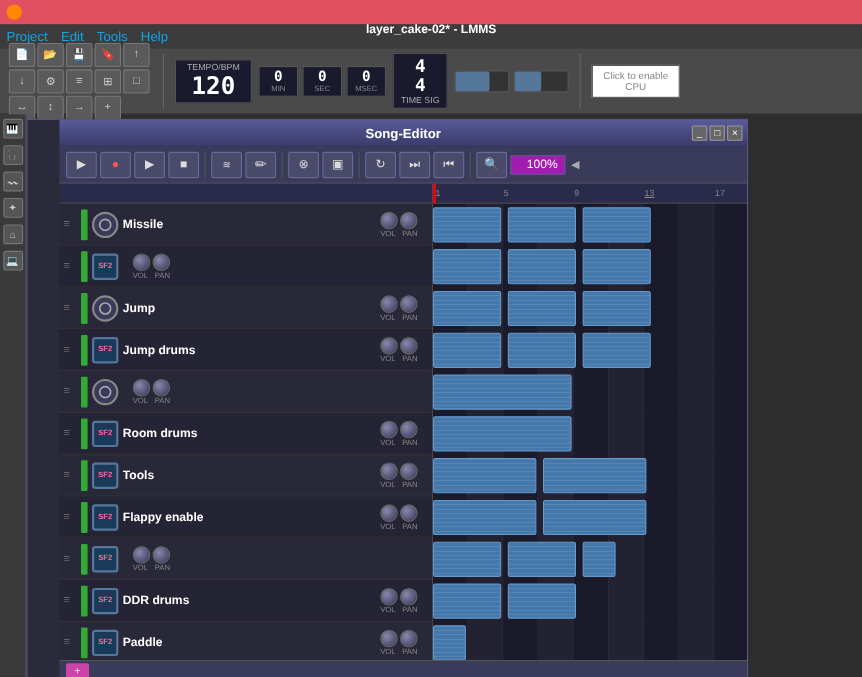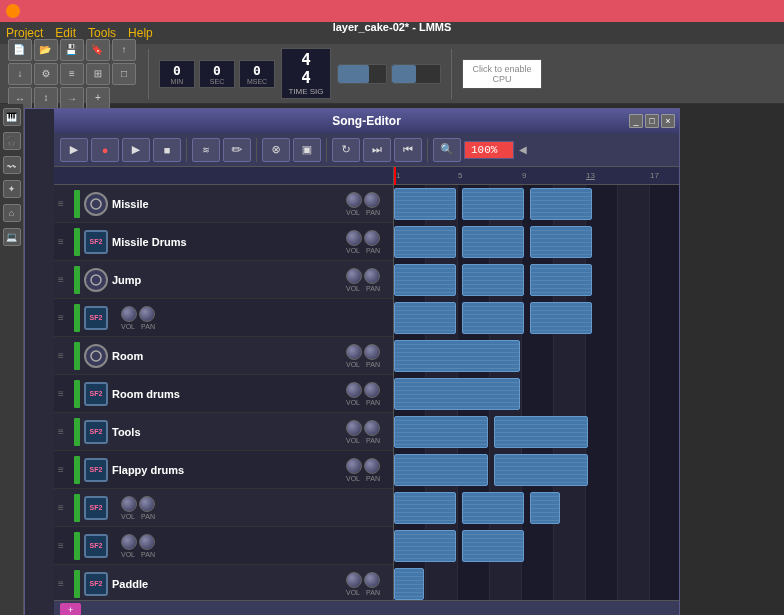--- a/index.html
+++ b/index.html
@@ -36,21 +36,21 @@
     
     #menubar {
       background: #3c3c3c;
       height: 22px;
       display: flex;
       align-items: center;
       padding: 0 6px;
       gap: 12px;
     }
     #menubar span {
-      color: #eab308;
+      color: #0ea5e9;
       font-size: 12px;
       cursor: pointer;
     }
 
     
     #toolbar {
       background: #4a4a4a;
       height: 60px;
       display: flex;
       align-items: center;
@@ -236,28 +236,27 @@
       border-radius: 2px;
       cursor: pointer;
       display: flex;
       align-items: center;
       justify-content: center;
       color: #ddd;
       font-size: 11px;
     }
     .se-sep { width: 1px; height: 24px; background: #555; margin: 0 2px; }
     .se-zoom {
-      background: #ef4444;
+      background: #a21caf;
       border: 1px solid #5a5a8a;
       color: white;
       font-size: 11px;
       padding: 2px 6px;
       min-width: 50px;
-      text-align: left;
-      font-family: Liberation Mono, monospace;
+      text-align: right;
     }
     .se-zoom-arrow {
       color: #aaa;
       font-size: 10px;
       cursor: pointer;
       padding: 0 2px;
     }
 
     
     .se-track-area {
@@ -492,20 +491,24 @@
     <div class="toolbar-btn">⊞</div>
     <div class="toolbar-btn">□</div>
     <div class="toolbar-btn">↔</div>
     <div class="toolbar-btn">↕</div>
     <div class="toolbar-btn">→</div>
     <div class="toolbar-btn">+</div>
   </div>
 
   <div class="toolbar-sep"></div>
 
+  <div class="tempo-box">
+    <div class="tempo-label">TEMPO/BPM</div>
+    <div class="tempo-value">120</div>
+  </div>
 
   <div class="time-display">
     <div class="time-seg">
       <span class="time-seg-val">0</span>
       <span class="time-seg-label">MIN</span>
     </div>
     <div class="time-seg">
       <span class="time-seg-val">0</span>
       <span class="time-seg-label">SEC</span>
     </div>
@@ -620,21 +623,20 @@
       <div class="knob-row">
         <span class="knob-label">VOL</span>
         <span class="knob-label">PAN</span>
       </div>
     </div>
           </div>
           <div class="track-row">
             <div class="track-handle">≡</div>
             <div class="track-color-bar" style="background: rgb(51, 170, 51);"></div>
             <div class="track-icon sf2">SF2</div>
-            <div class="track-name">Missile Drums</div>
             <div class="track-knobs">
       <div class="knob-row">
         <div class="knob"></div>
         <div class="knob"></div>
       </div>
       <div class="knob-row">
         <span class="knob-label">VOL</span>
         <span class="knob-label">PAN</span>
       </div>
     </div>
@@ -656,40 +658,40 @@
       <div class="knob-row">
         <span class="knob-label">VOL</span>
         <span class="knob-label">PAN</span>
       </div>
     </div>
           </div>
           <div class="track-row">
             <div class="track-handle">≡</div>
             <div class="track-color-bar" style="background: rgb(51, 170, 51);"></div>
             <div class="track-icon sf2">SF2</div>
+            <div class="track-name">Jump drums</div>
             <div class="track-knobs">
       <div class="knob-row">
         <div class="knob"></div>
         <div class="knob"></div>
       </div>
       <div class="knob-row">
         <span class="knob-label">VOL</span>
         <span class="knob-label">PAN</span>
       </div>
     </div>
           </div>
           <div class="track-row">
             <div class="track-handle">≡</div>
             <div class="track-color-bar" style="background: rgb(51, 170, 51);"></div>
             <div class="track-icon">
               <svg width="12" height="12" viewBox="0 0 12 12">
                 <circle cx="6" cy="6" r="5" fill="none" stroke="#aaa" stroke-width="1.5"></circle>
               </svg>
             </div>
-            <div class="track-name">Room</div>
             <div class="track-knobs">
       <div class="knob-row">
         <div class="knob"></div>
         <div class="knob"></div>
       </div>
       <div class="knob-row">
         <span class="knob-label">VOL</span>
         <span class="knob-label">PAN</span>
       </div>
     </div>
@@ -723,21 +725,21 @@
       <div class="knob-row">
         <span class="knob-label">VOL</span>
         <span class="knob-label">PAN</span>
       </div>
     </div>
           </div>
           <div class="track-row">
             <div class="track-handle">≡</div>
             <div class="track-color-bar" style="background: rgb(51, 170, 51);"></div>
             <div class="track-icon sf2">SF2</div>
-            <div class="track-name">Flappy drums</div>
+            <div class="track-name">Flappy enable</div>
             <div class="track-knobs">
       <div class="knob-row">
         <div class="knob"></div>
         <div class="knob"></div>
       </div>
       <div class="knob-row">
         <span class="knob-label">VOL</span>
         <span class="knob-label">PAN</span>
       </div>
     </div>
@@ -754,20 +756,21 @@
       <div class="knob-row">
         <span class="knob-label">VOL</span>
         <span class="knob-label">PAN</span>
       </div>
     </div>
           </div>
           <div class="track-row">
             <div class="track-handle">≡</div>
             <div class="track-color-bar" style="background: rgb(51, 170, 51);"></div>
             <div class="track-icon sf2">SF2</div>
+            <div class="track-name">DDR drums</div>
             <div class="track-knobs">
       <div class="knob-row">
         <div class="knob"></div>
         <div class="knob"></div>
       </div>
       <div class="knob-row">
         <span class="knob-label">VOL</span>
         <span class="knob-label">PAN</span>
       </div>
     </div>

